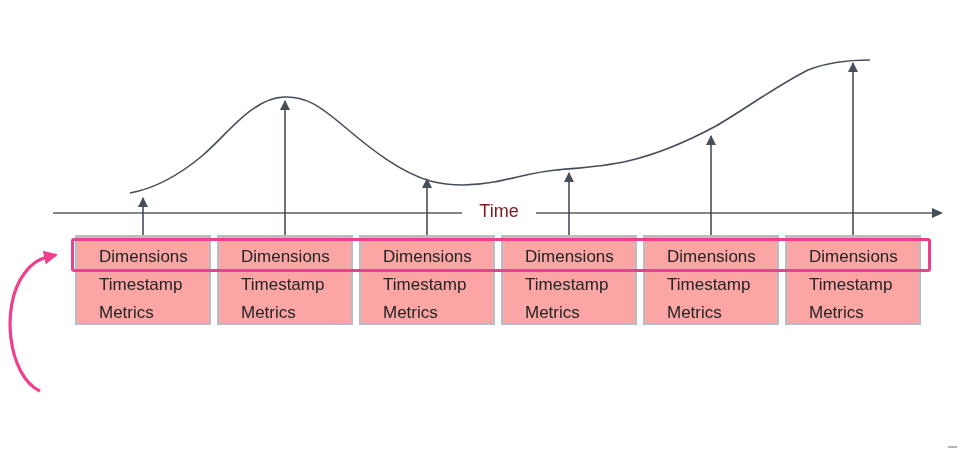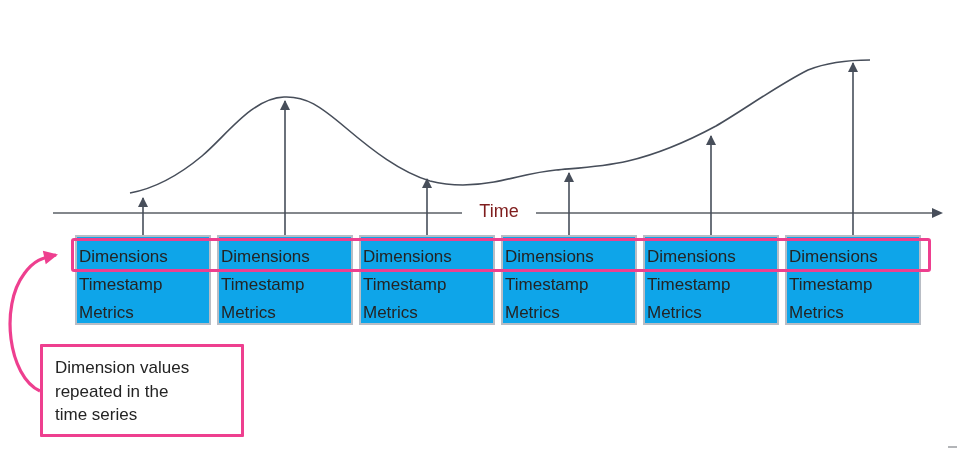--- a/index.html
+++ b/index.html
@@ -30,22 +30,22 @@
   .edge-artifact{stroke:#9a9da1;stroke-width:1.5;}
 
   .time-label{
     position:absolute;left:469px;top:200px;width:60px;
     text-align:center;font-size:18px;line-height:22px;color:#7f1d1d;
     background:var(--bg);z-index:1;
   }
 
   .record{
     position:absolute;top:235px;width:136px;height:90px;
-    background:#0ea5e9;border:2px solid var(--box-border);
-    padding:6px 4px 0 2px;
+    background:#fca5a5;border:2px solid var(--box-border);
+    padding:6px 4px 0 22px;
     font-size:17px;line-height:28px;
     z-index:1;
   }
   .record .field{display:block;white-space:nowrap;}
 
   .highlight-band{
     position:absolute;left:71px;top:238px;width:860px;height:34px;
     border:3.5px solid var(--highlight);border-radius:3px;
     background:transparent;z-index:2;pointer-events:none;
   }
@@ -138,19 +138,14 @@
     <span class="field">Metrics</span>
   </div>
   <div class="record" style="left:785px">
     <span class="field">Dimensions</span>
     <span class="field">Timestamp</span>
     <span class="field">Metrics</span>
   </div>
 
   <div class="highlight-band"></div>
 
-  <div class="callout">
-    <span class="line">Dimension values</span>
-    <span class="line">repeated in the</span>
-    <span class="line">time series</span>
-  </div>
 
 </div>
 
 </body></html>

